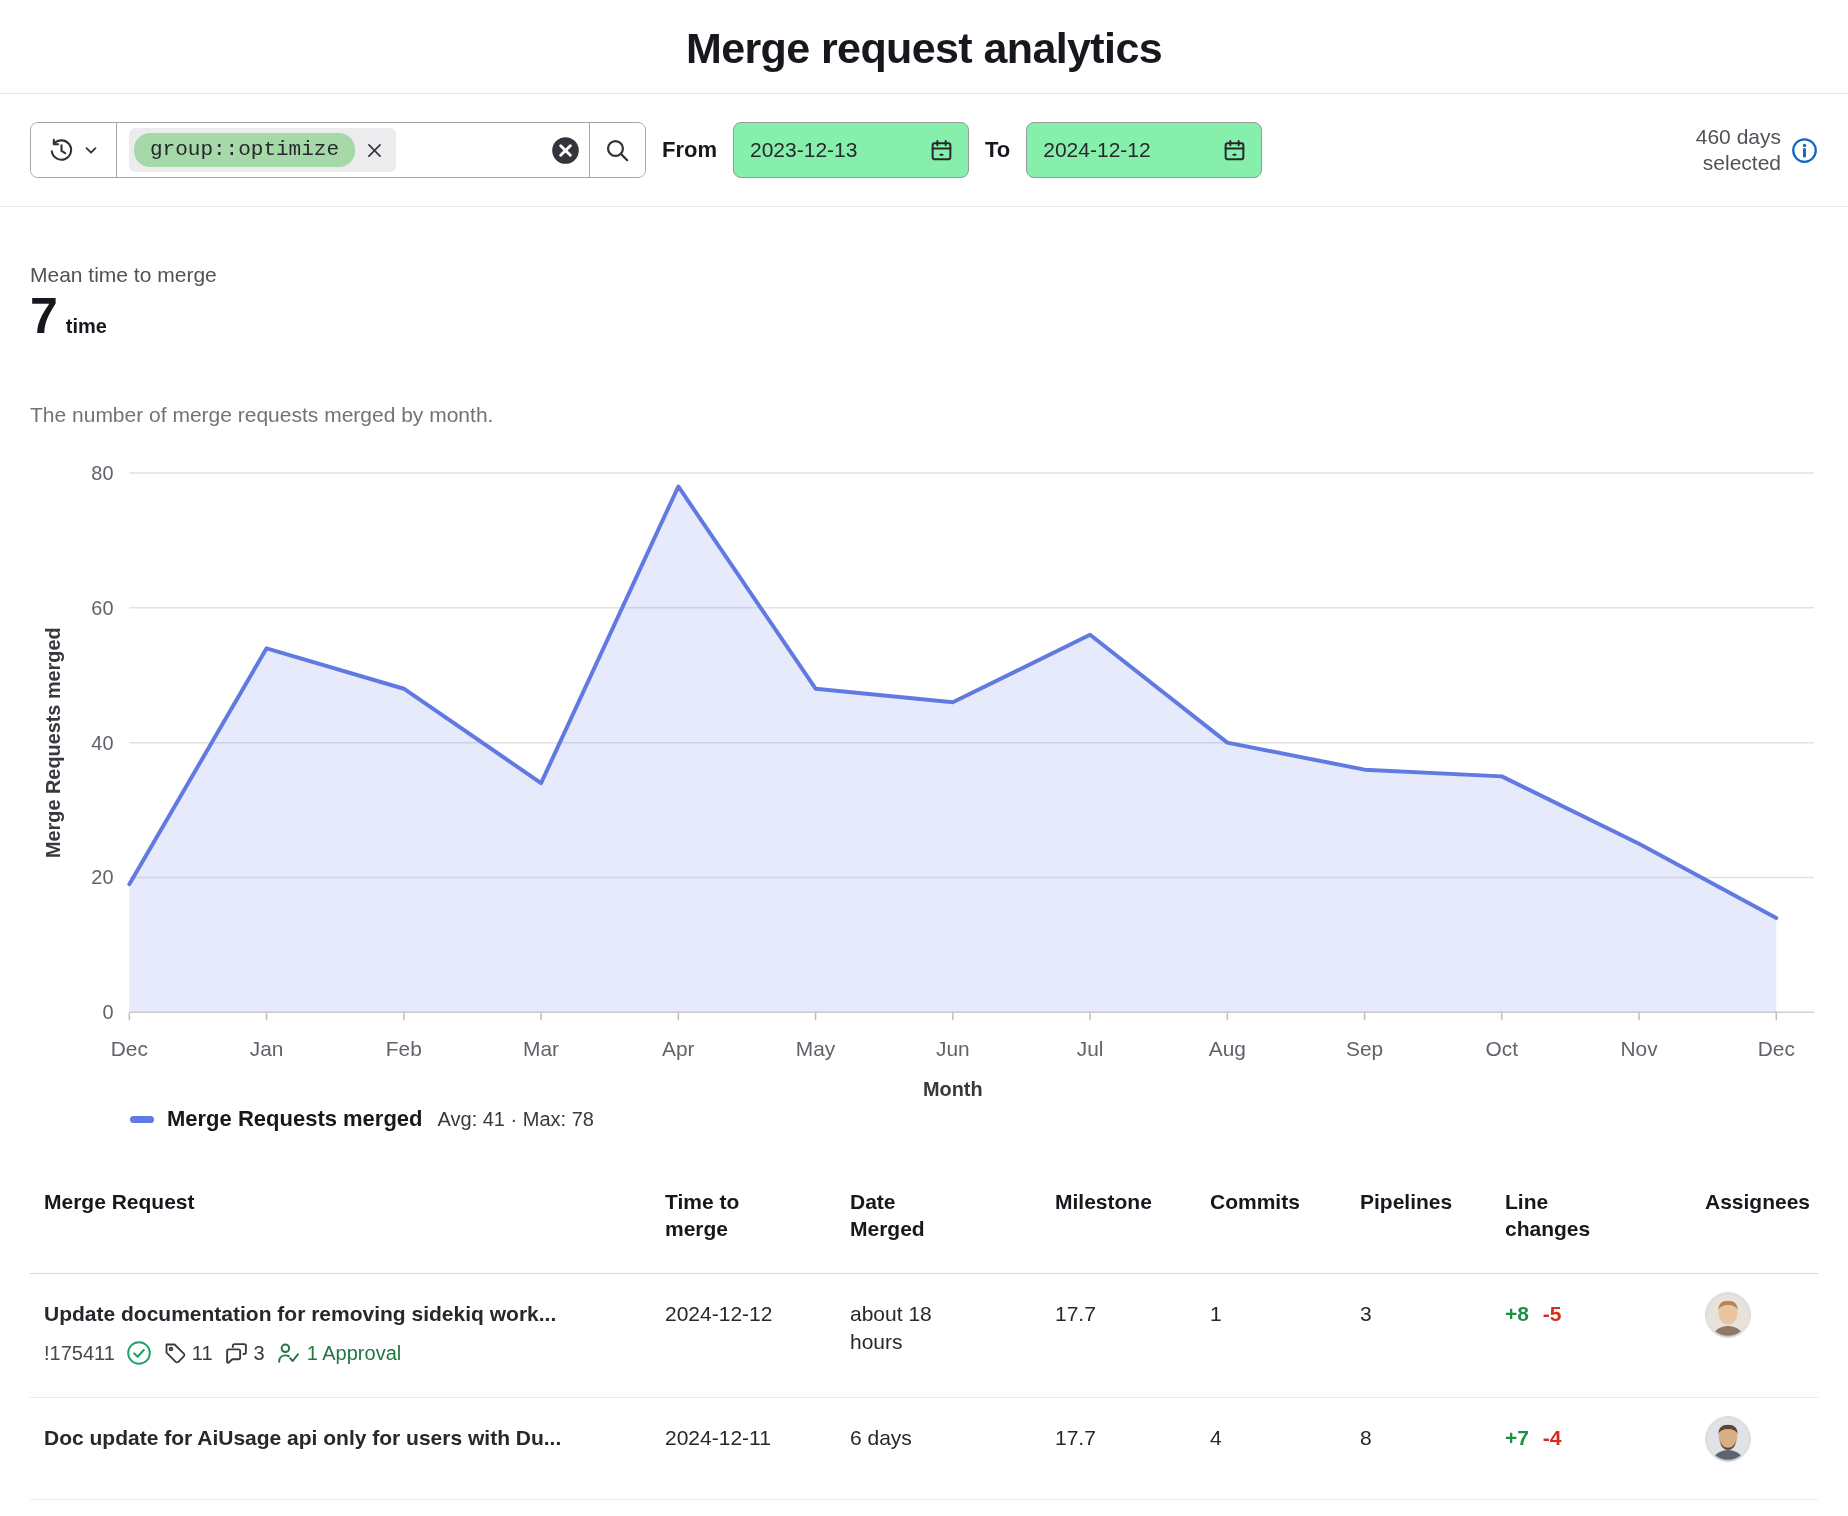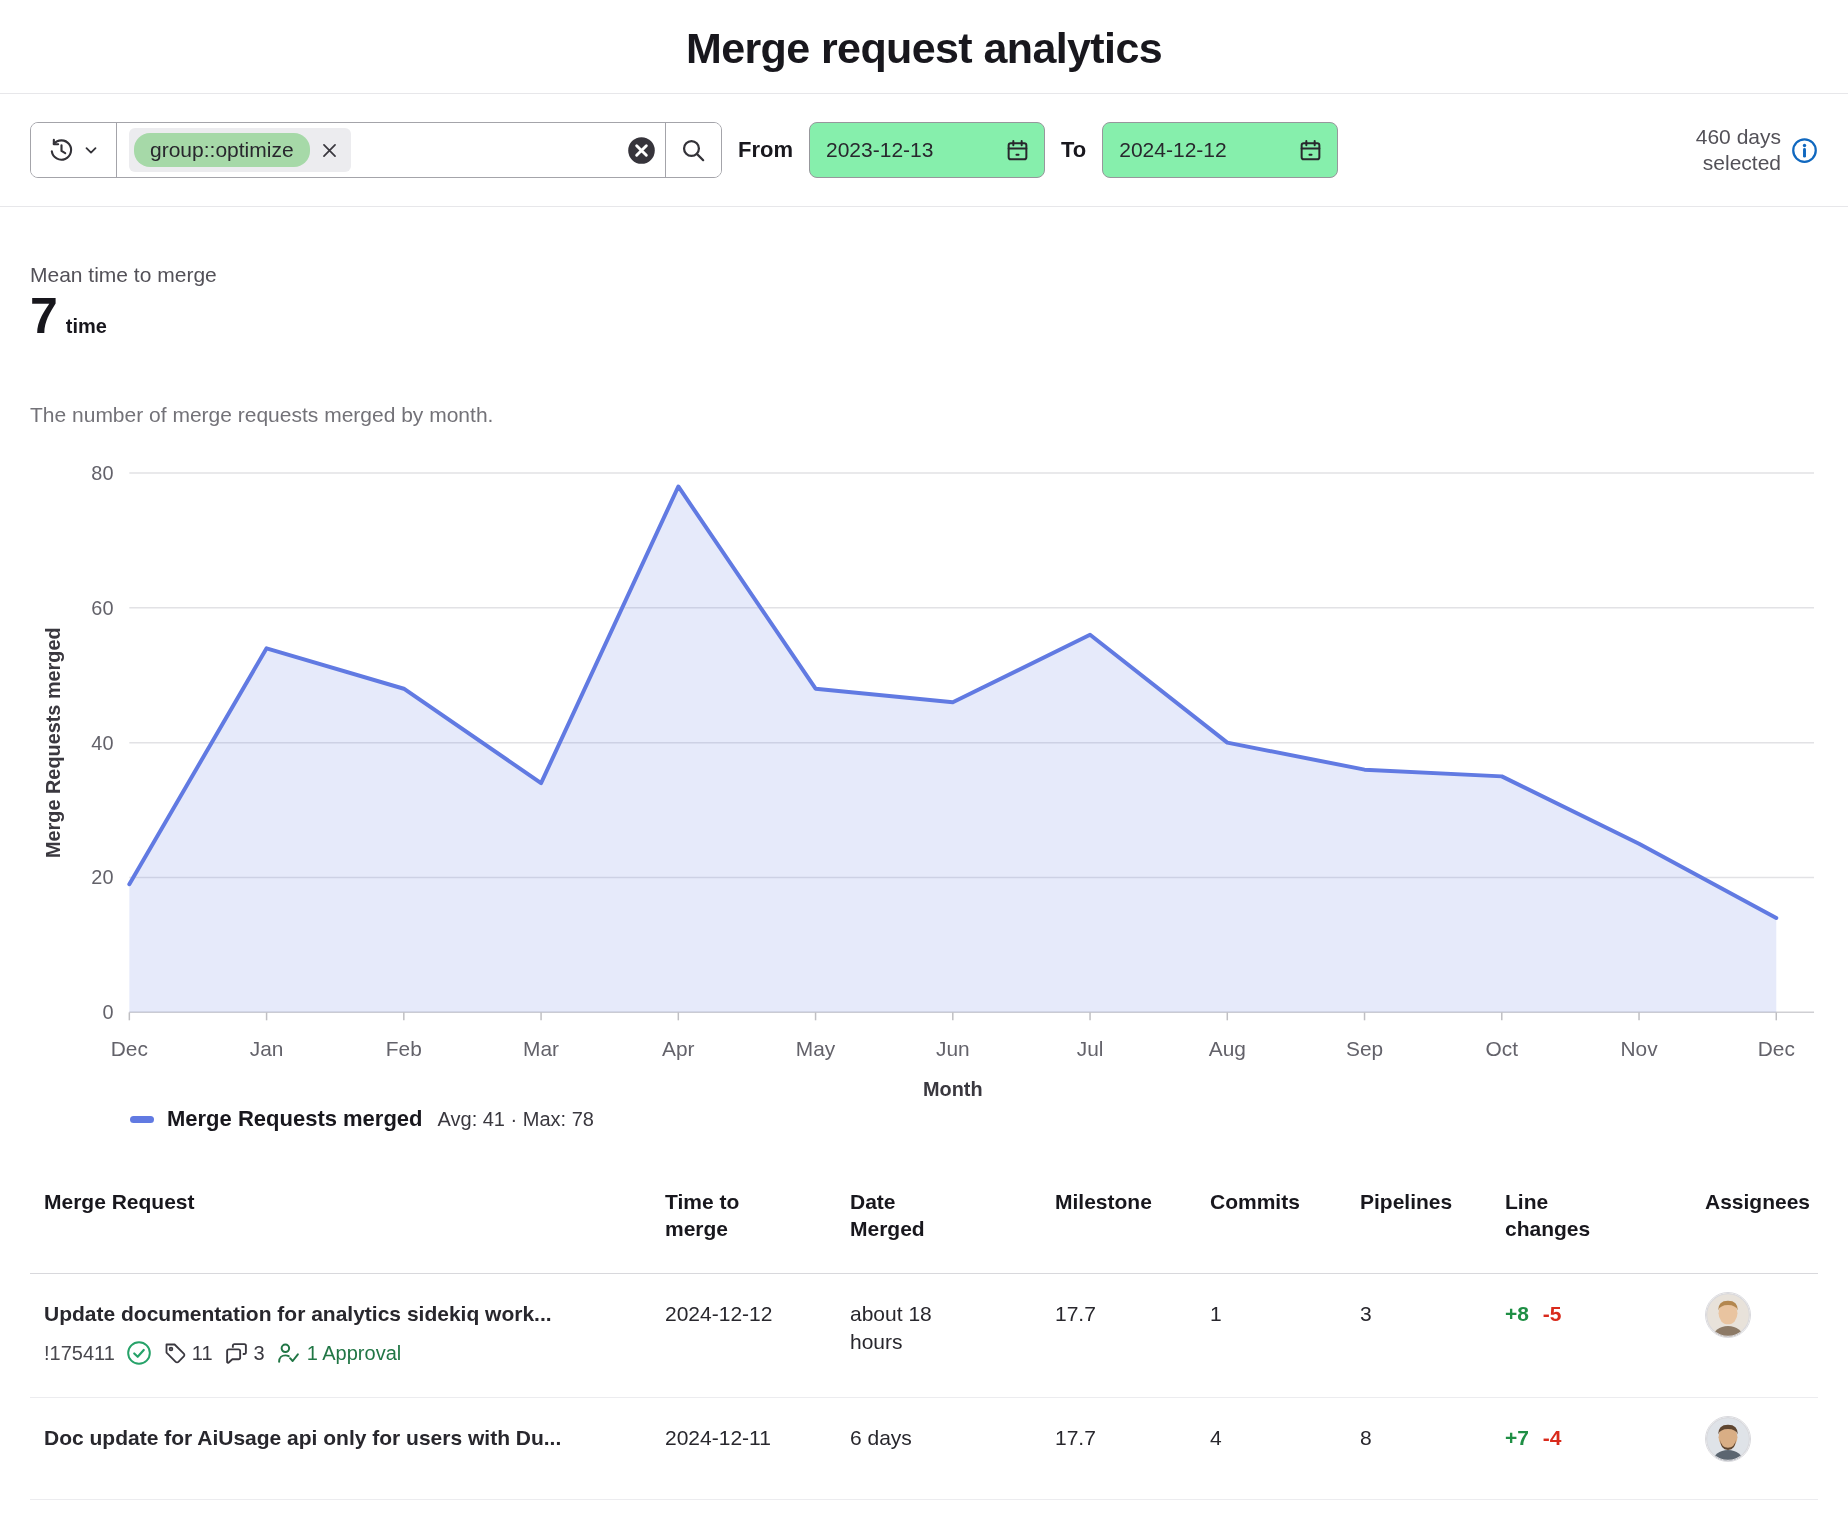--- a/index.html
+++ b/index.html
@@ -17,22 +17,22 @@
     font-size:43px; font-weight:700; letter-spacing:-0.6px; color:#18171d;text-align:center;
   }
   .divider { border-top:1.5px solid #e7e7ea; height:0; }
 
   
   .filterbar {
     display:flex; align-items:center; gap:16px;
     padding:28px 30px;
   }
   .search-box {
-    display:flex; align-items:stretch; height:56px; width:692px;
-    border:1.5px solid #a4a4aa; border-radius:8px; background:#fff; overflow:hidden;
+    display:flex; align-items:stretch; height:56px; width:616px;
+    border:1.5px solid #a4a4aa; border-radius:8px; background:#fff; overflow:hidden;font-family:Liberation Mono, monospace;
   }
   .history-btn {
     width:86px; display:flex; align-items:center; justify-content:center; gap:7px;
     background:#fff; border:none; border-right:1.5px solid #a4a4aa; cursor:pointer; padding:0;
   }
   .search-input { flex:1; display:flex; align-items:center; padding:0 12px; gap:8px; }
   .token {
     display:flex; align-items:center; gap:10px;
     background:#ececef; border-radius:6px; padding:5px 12px 5px 5px; cursor:pointer;
   }
@@ -267,21 +267,21 @@
       <div class="th col-date"><span class="wrap-narrow">Date Merged</span></div>
       <div class="th"><span class="wrap-narrow">Milestone</span></div>
       <div class="th"><span class="wrap-narrow">Commits</span></div>
       <div class="th"><span class="wrap-narrow">Pipelines</span></div>
       <div class="th col-changes"><span class="wrap-narrow">Line changes</span></div>
       <div class="th"><span class="wrap-narrow">Assignees</span></div>
     </div>
 
     <div class="trow">
       <div class="cell mr-cell">
-        <div class="mr-title">Update documentation for analytics sidekiq work...</div>
+        <div class="mr-title">Update documentation for removing sidekiq work...</div>
         <div class="mr-meta">
           <span class="mr-id">!175411</span>
           <span class="icon">
             <svg width="26" height="26" viewBox="0 0 24 24" fill="none" stroke="#26a269" stroke-linecap="round" stroke-linejoin="round">
               <circle cx="12" cy="12" r="10" stroke-width="1.8"></circle>
               <polyline points="7.6,12.4 10.8,15.5 16.4,9.2" stroke-width="2"></polyline>
             </svg>
           </span>
           <span class="meta-group">
             <span class="icon">

